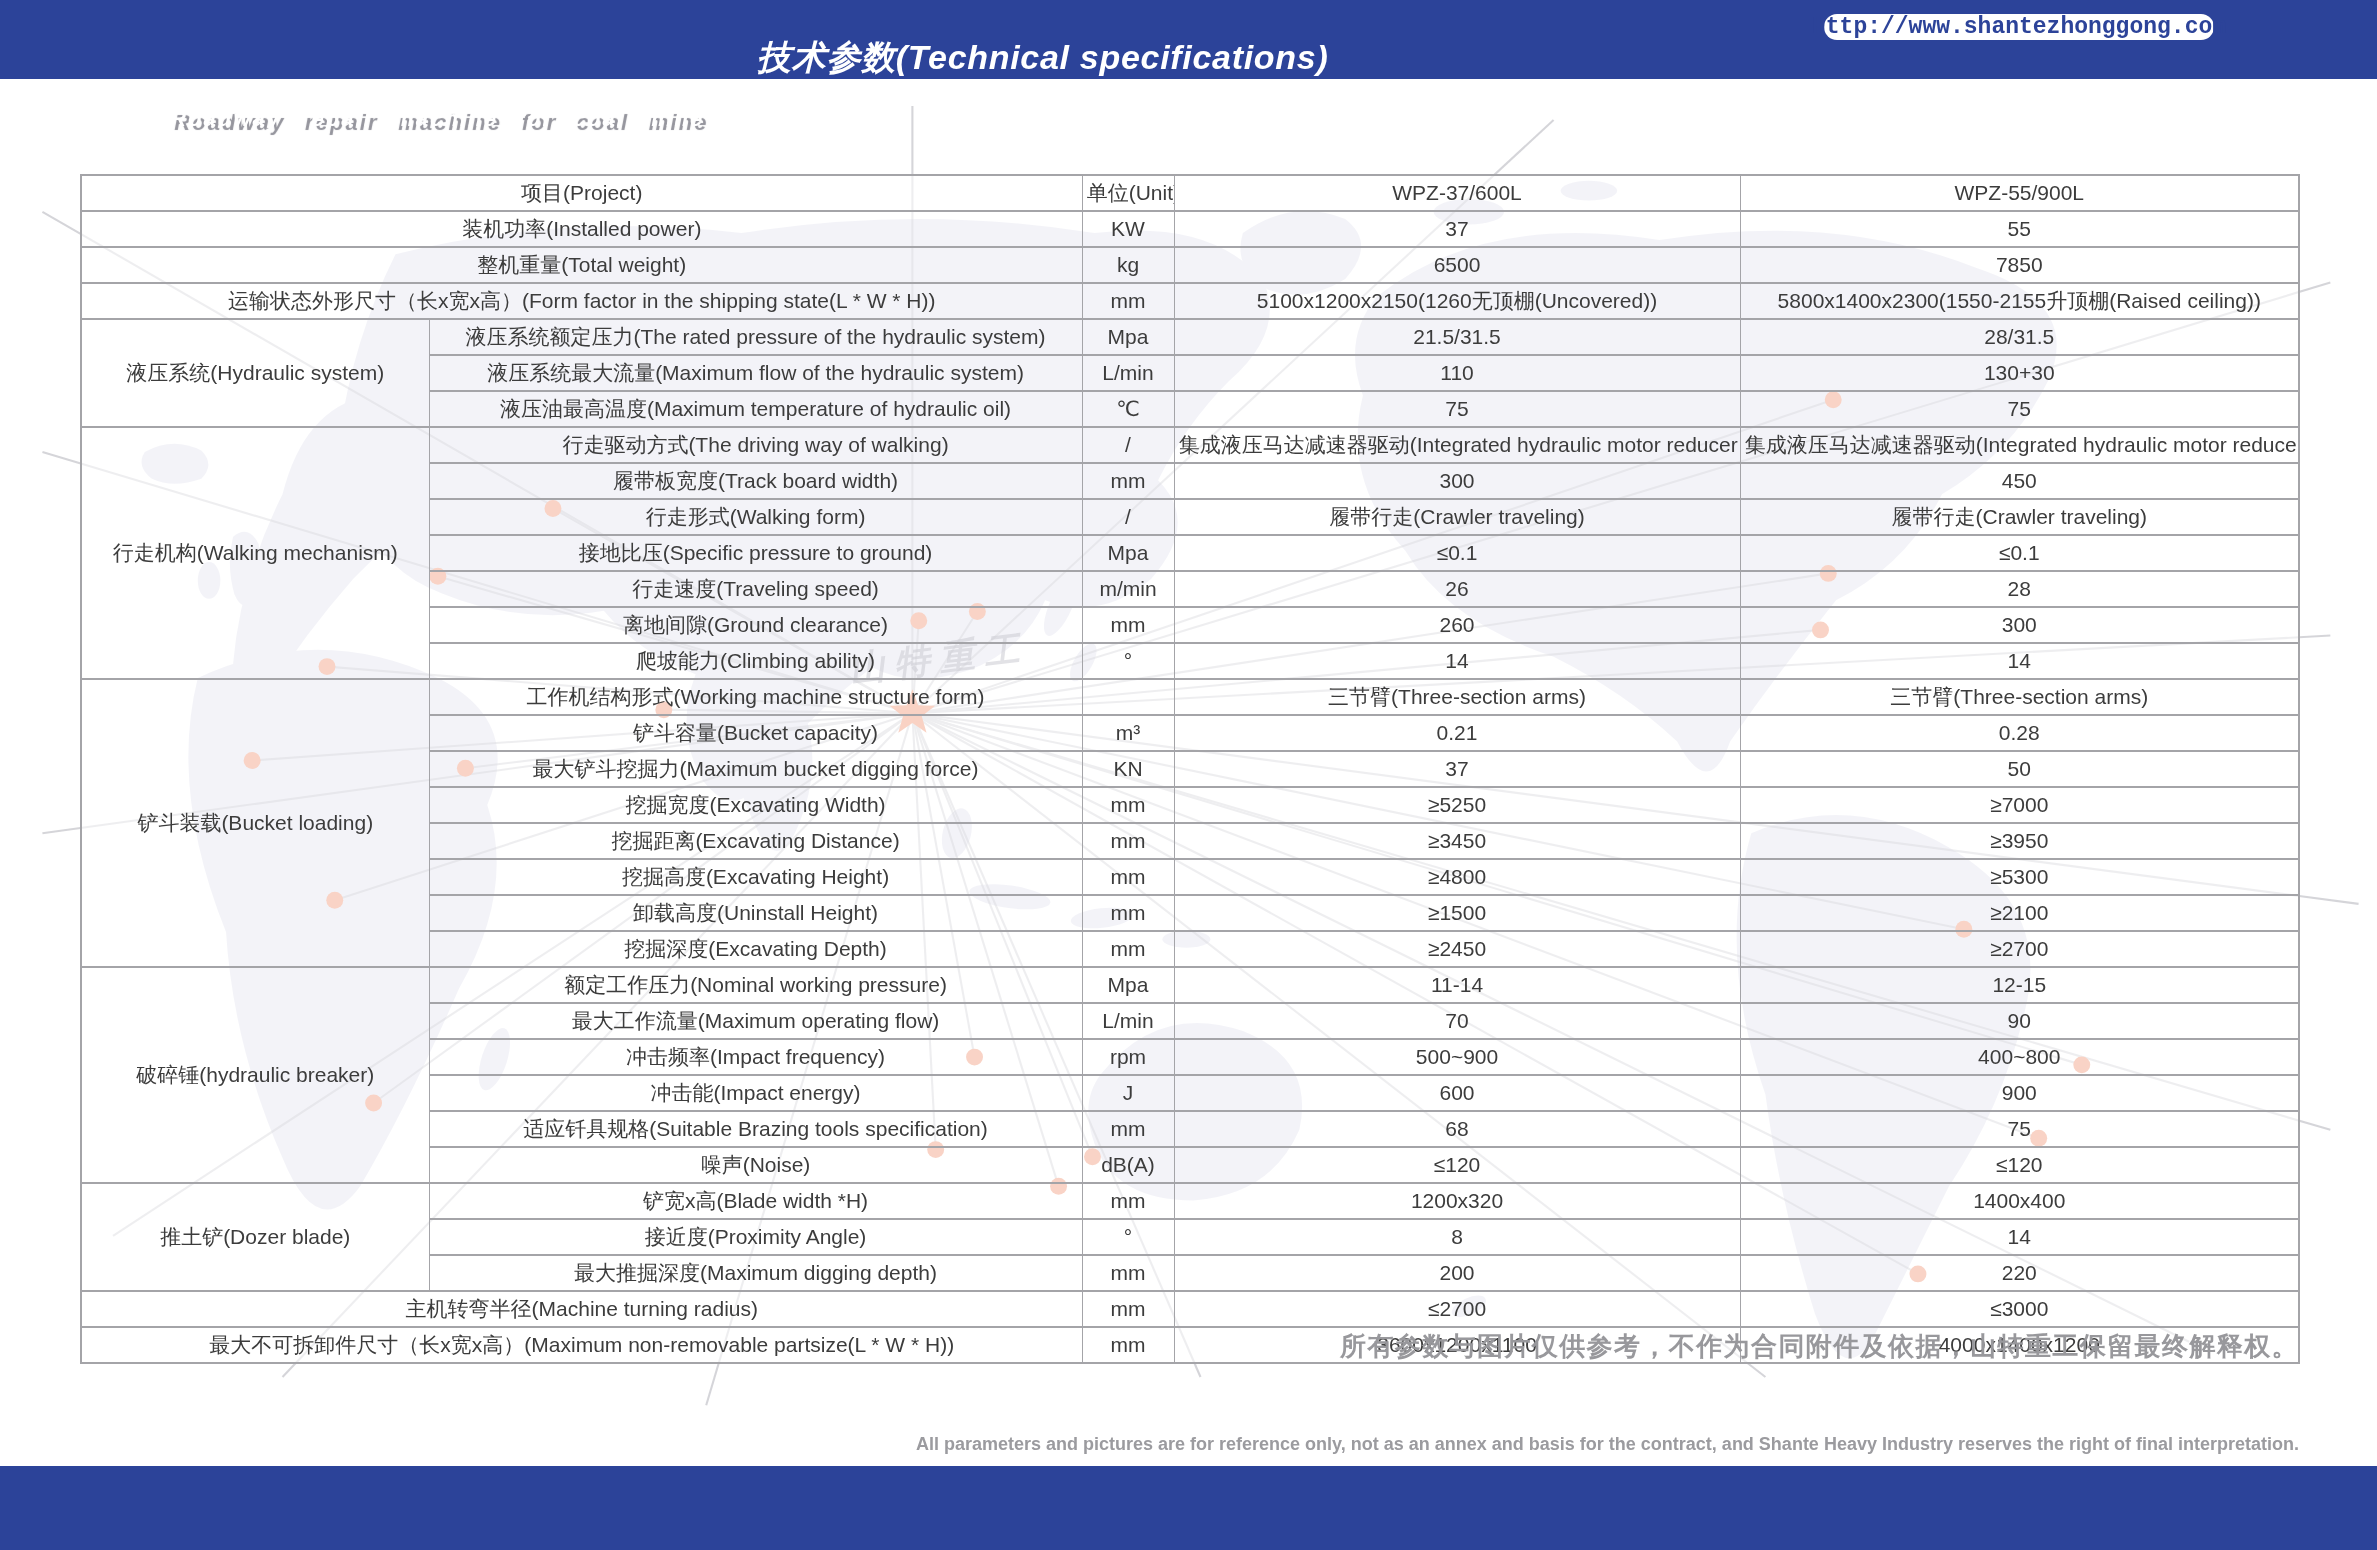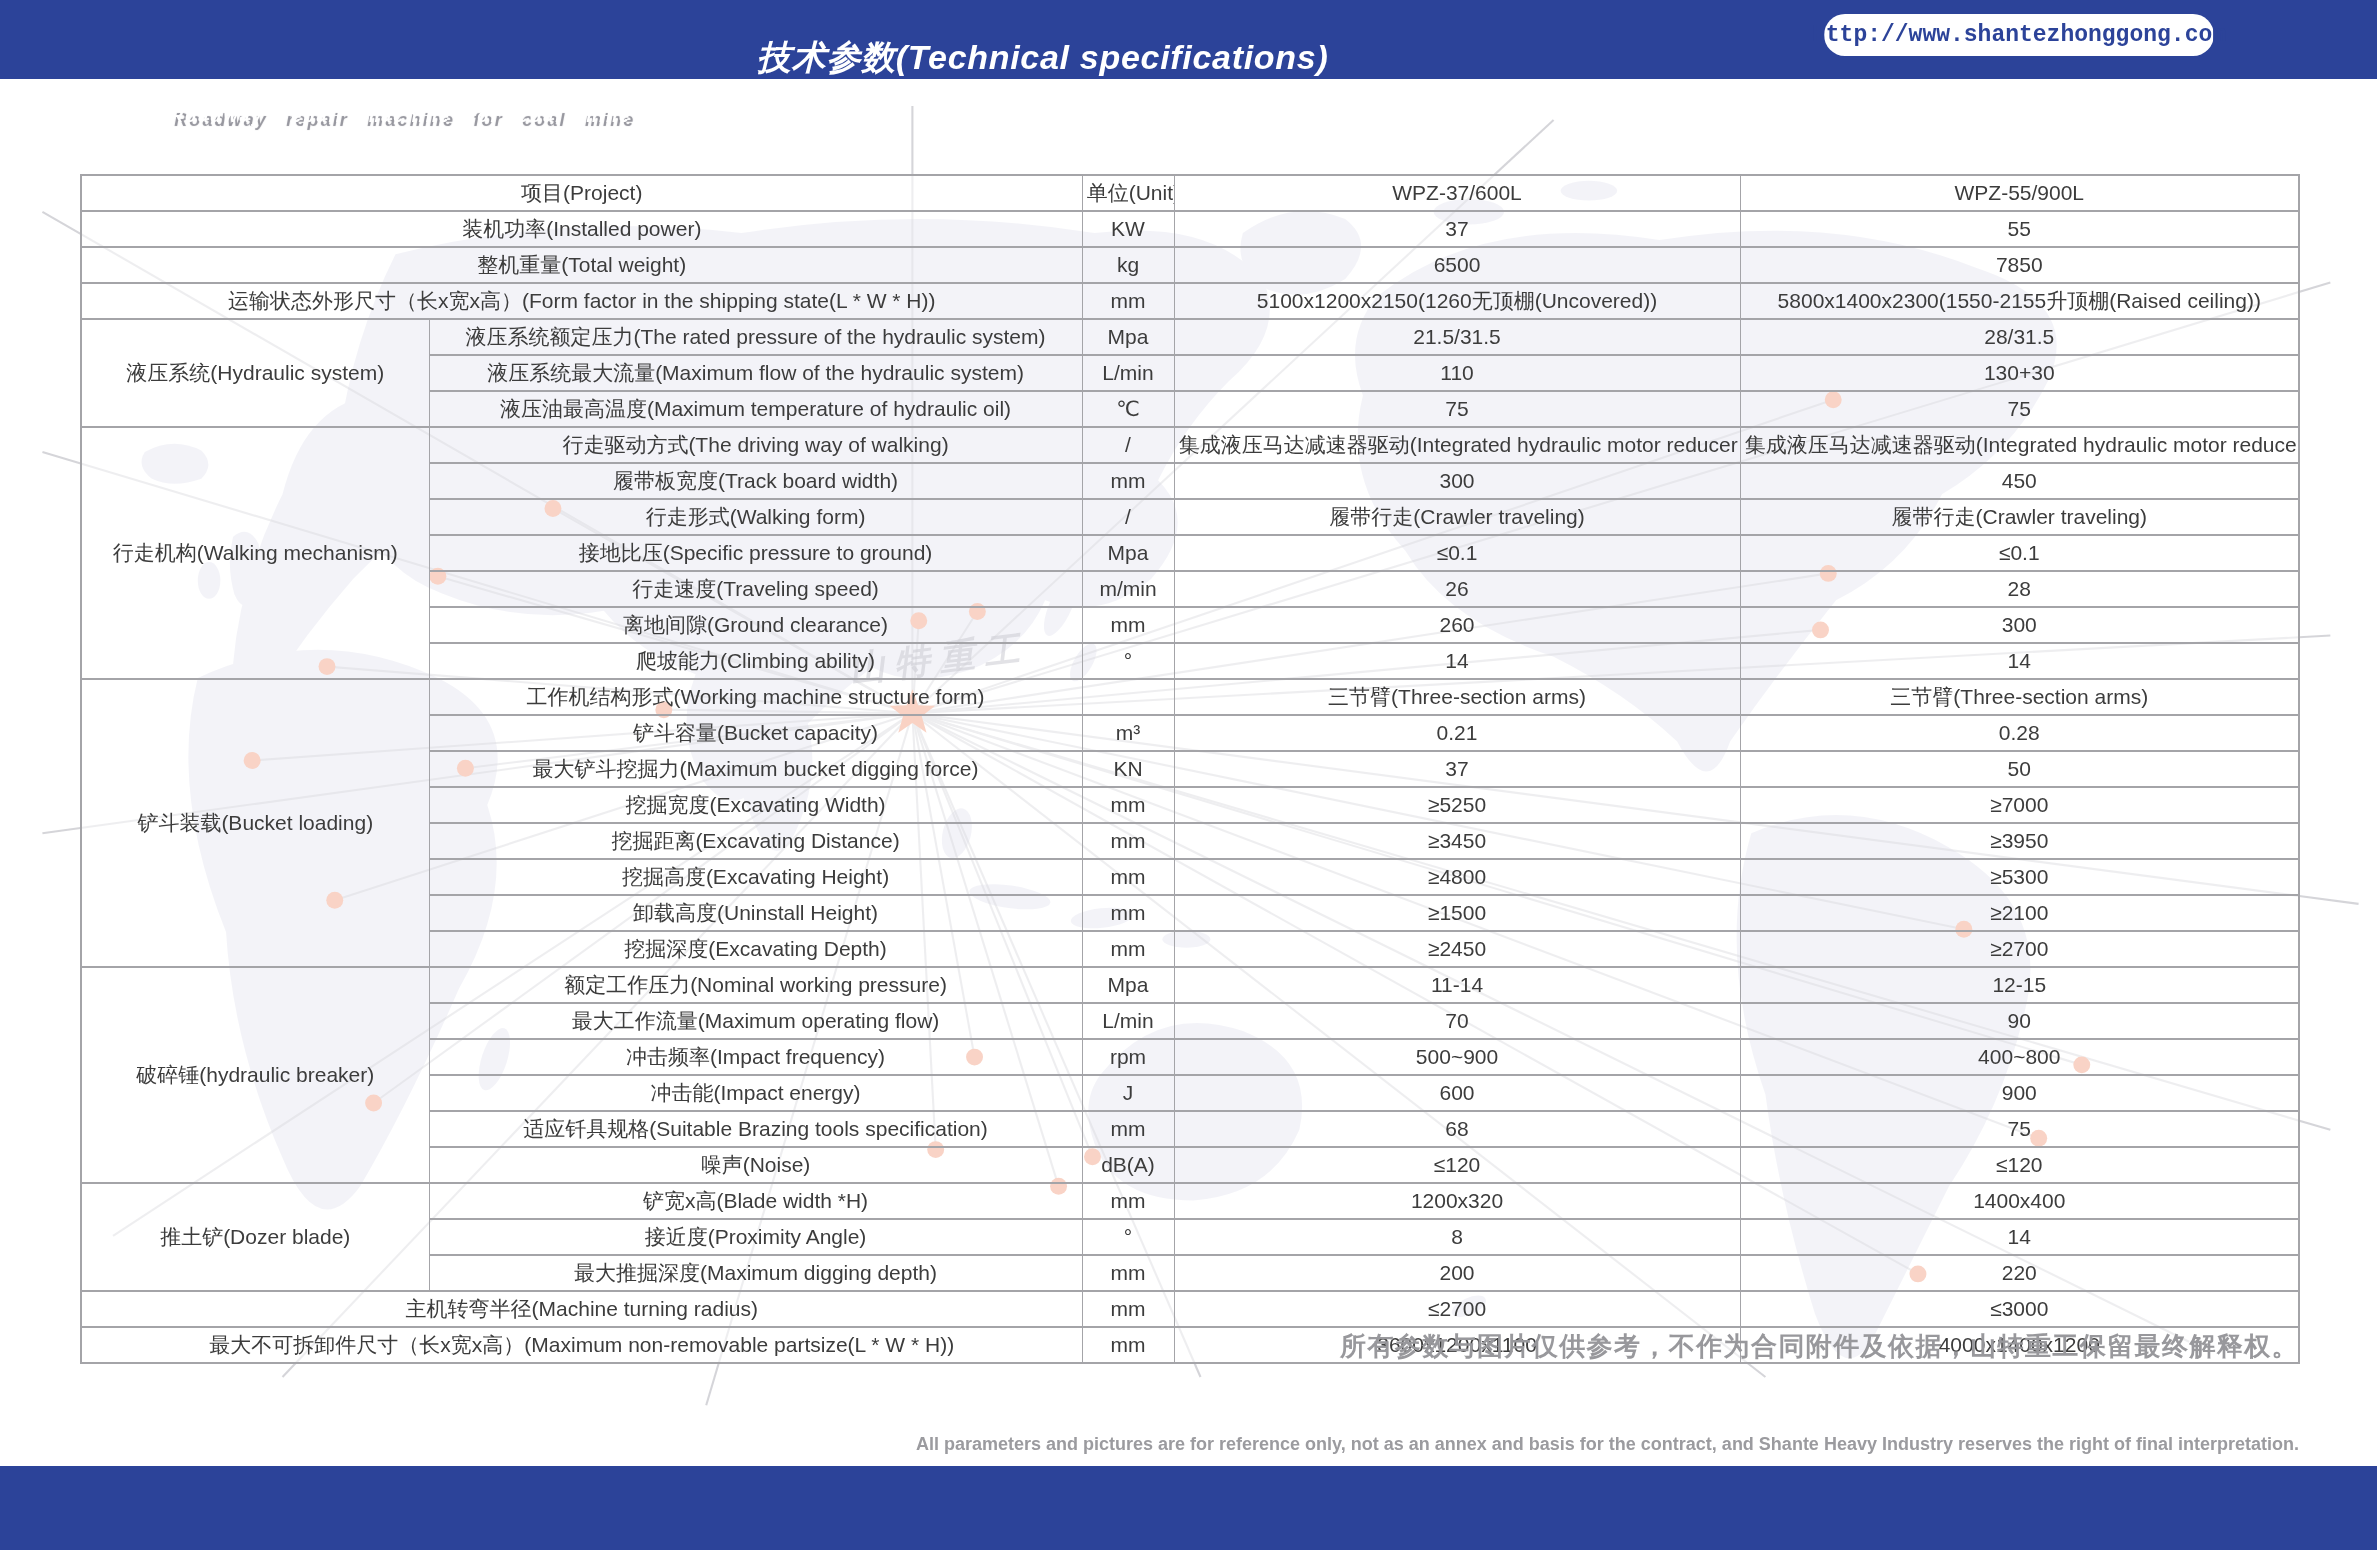--- a/index.html
+++ b/index.html
@@ -4,26 +4,26 @@
 <style>
   html,body{margin:0;padding:0;background:#ffffff;}
   .page{position:relative;width:2377px;height:1550px;overflow:hidden;
         font-family:"Liberation Sans","DejaVu Sans",sans-serif;background:#ffffff;}
   
   .topbar{position:absolute;left:0;top:0;width:2377px;height:79px;background:#2c4399;z-index:2;}
   .footbar{position:absolute;left:0;top:1466px;width:2377px;height:85px;background:#2c4399;z-index:2;}
   .title-cn{position:absolute;left:166px;top:27px;z-index:3;font-size:72px;font-weight:900;
             color:#ffffff;letter-spacing:2.8px;white-space:nowrap;
             text-shadow:7px 7px 1.4px rgba(82,82,95,0.9);}
-  .title-en{position:absolute;left:170px;top:106px;z-index:3;font-size:18px;font-weight:bold;font-style:italic;
+  .title-en{position:absolute;left:170px;top:106px;z-index:3;font-size:22px;font-weight:bold;font-style:italic;
             color:#ffffff;letter-spacing:2.1px;word-spacing:11.3px;white-space:nowrap;
             text-shadow:4.2px 4.2px 0.7px rgba(130,130,140,0.85);}
   .techspec{position:absolute;left:757px;top:35px;z-index:3;font-size:34px;font-weight:bold;font-style:italic;
             color:#ffffff;white-space:nowrap;letter-spacing:0.7px;}
-  .urlpill{position:absolute;left:1824px;top:14px;width:390px;height:42px;z-index:3;background:#ffffff;
+  .urlpill{position:absolute;left:1824px;top:14px;width:390px;height:26px;z-index:3;background:#ffffff;
            border-radius:21px;display:flex;align-items:center;justify-content:center;}
   .urlpill span{font-family:"Liberation Mono","DejaVu Sans Mono",monospace;font-size:23px;font-weight:bold;
            color:#2c4399;white-space:nowrap;}
   
   .map{position:absolute;left:0;top:0;width:2377px;height:1550px;z-index:0;pointer-events:none;}
   
   table.spec{position:absolute;left:80px;top:174px;width:2219px;height:1182px;z-index:1;
              border-collapse:collapse;table-layout:fixed;}
   table.spec td,table.spec th{border:1.4px solid #a4a4a8;border-top-width:2.1px;border-bottom-width:2.1px;
              background:rgba(255,255,255,0.60);color:#3c3c3c;font-weight:normal;

